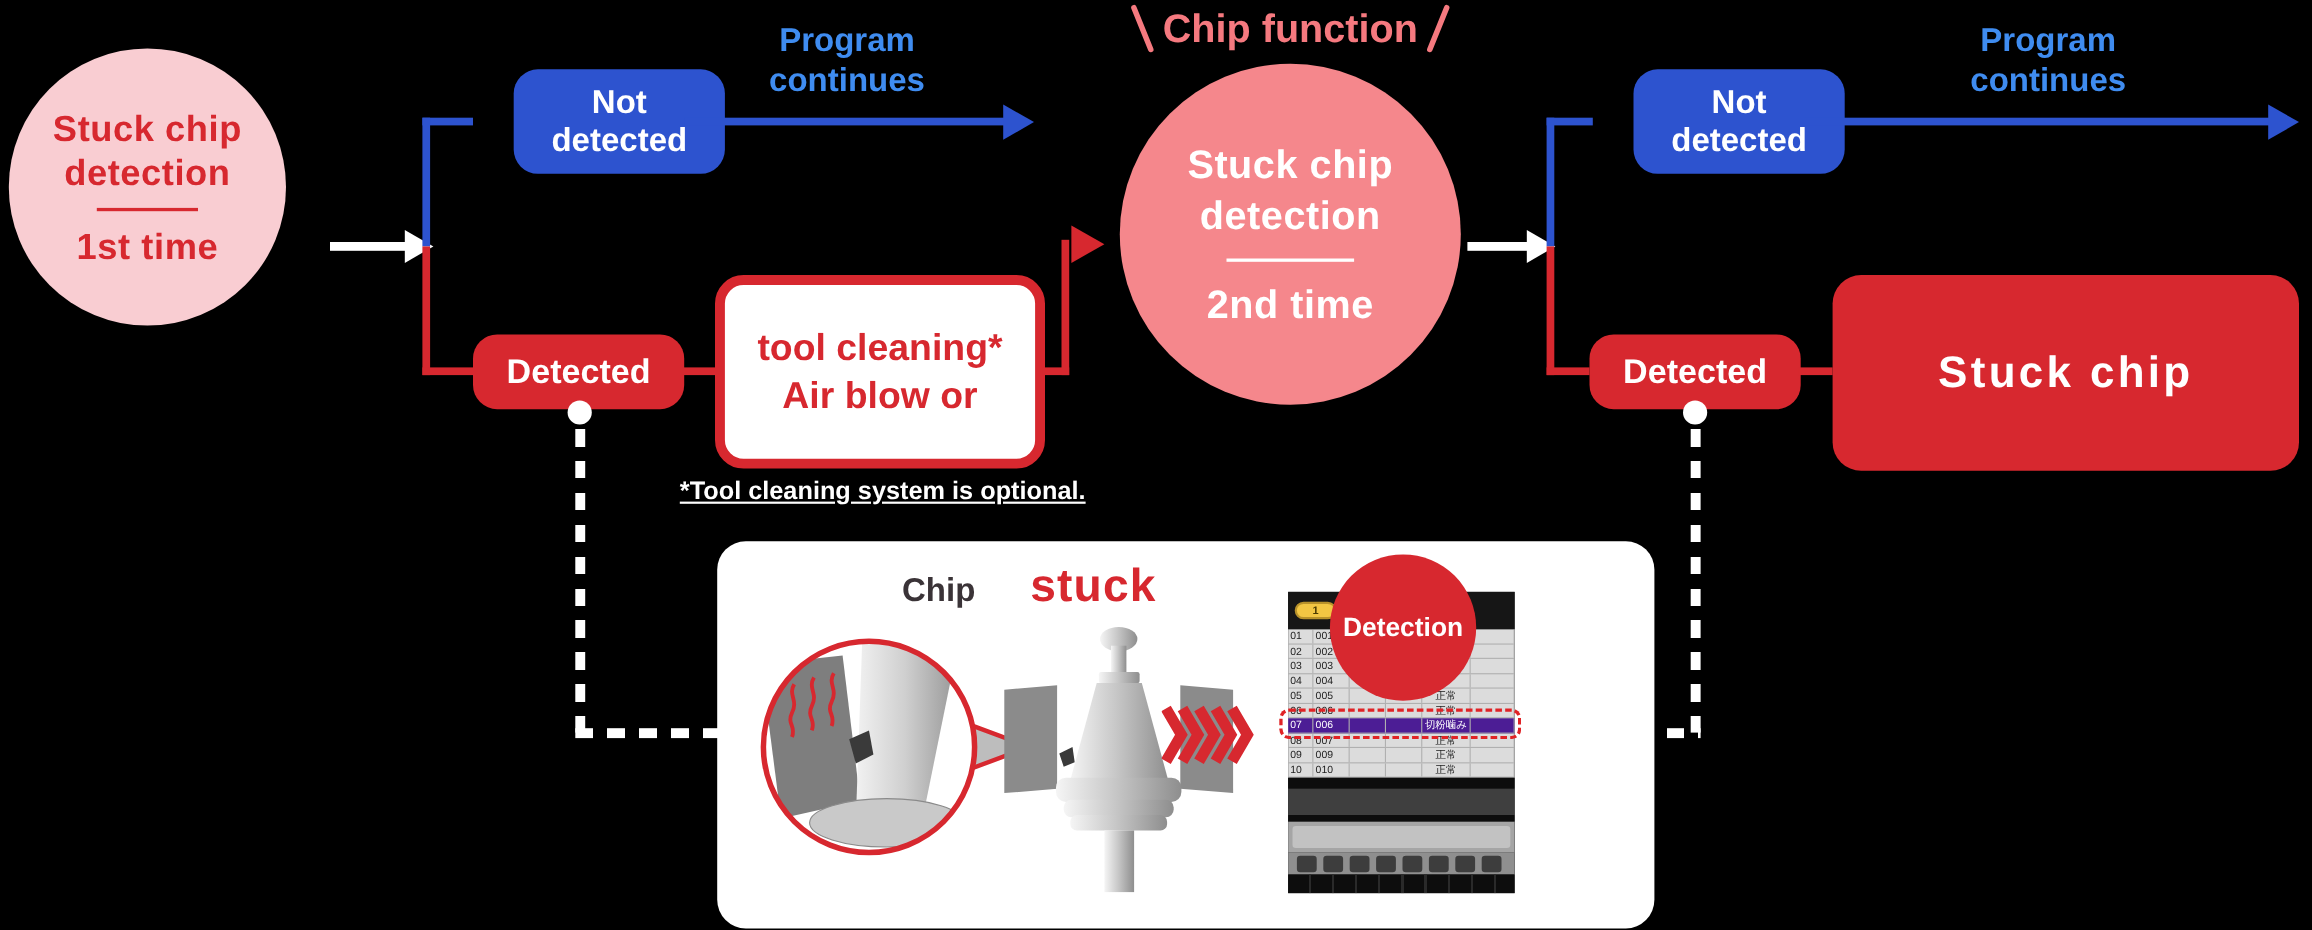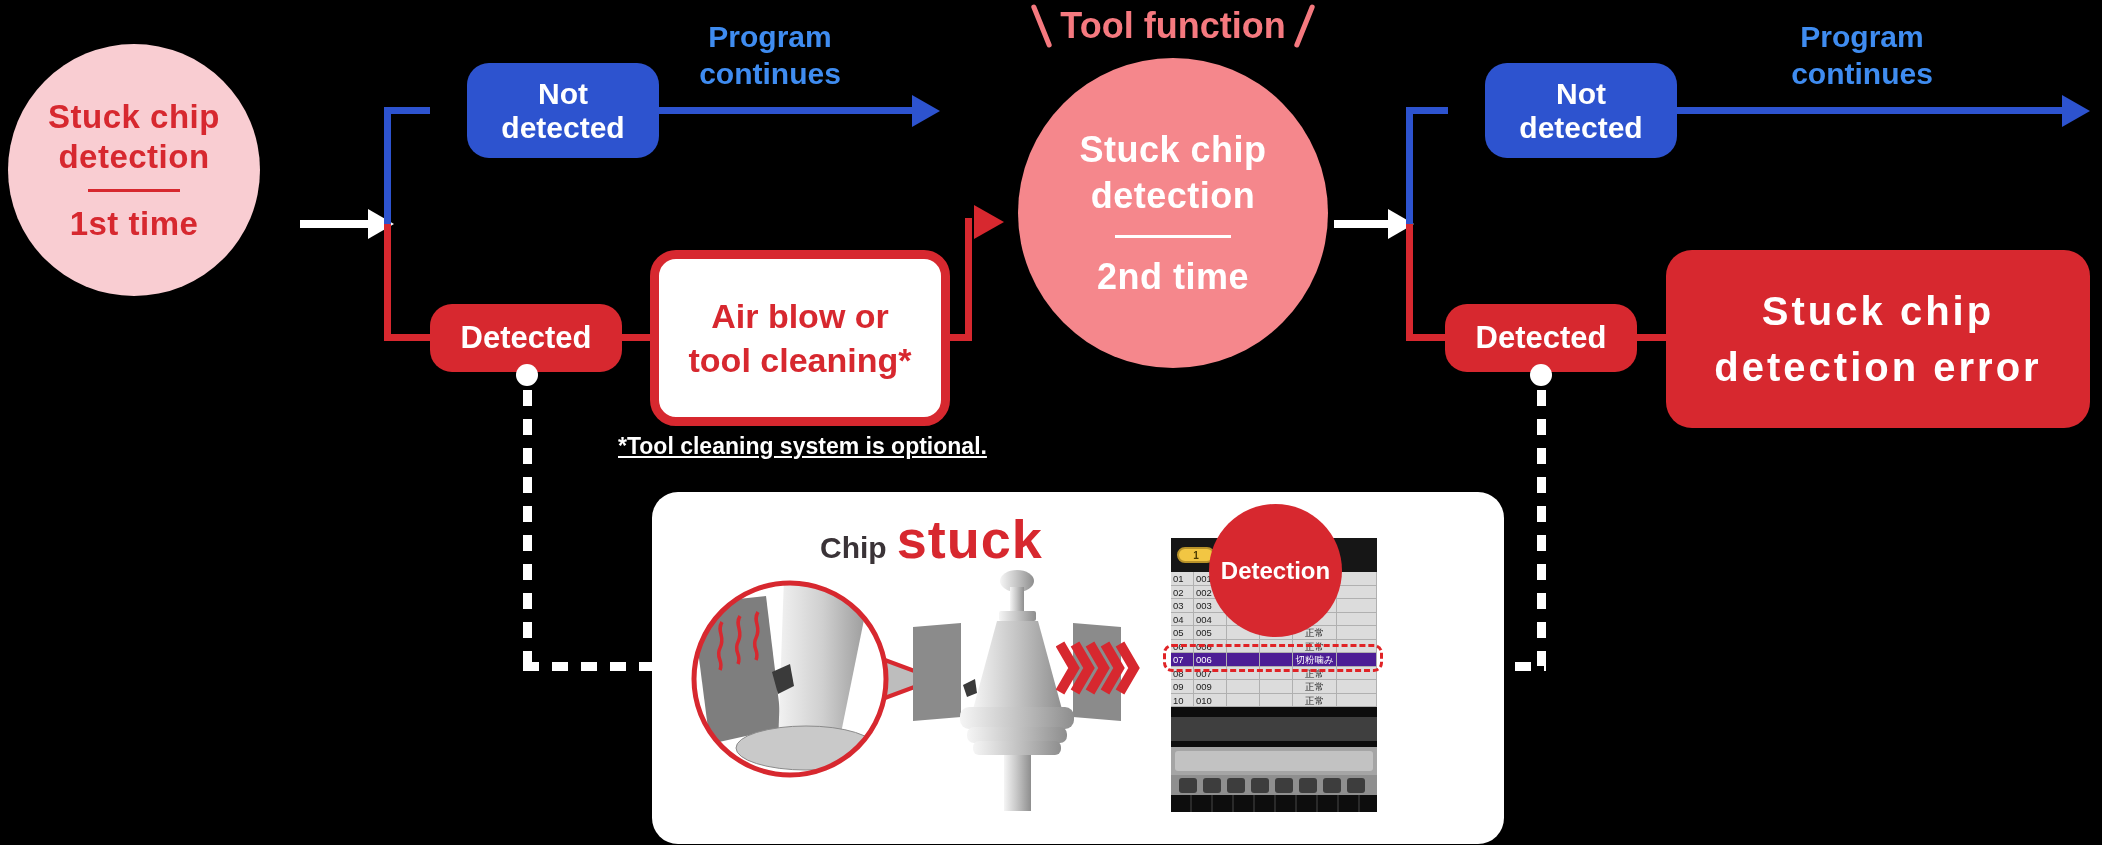--- a/index.html
+++ b/index.html
@@ -54,21 +54,21 @@
   .footnote{position:absolute;left:618px;top:433px;color:#fff;font-weight:700;font-size:23px;text-decoration:underline;}
 
   .dot{position:absolute;width:22px;height:22px;border-radius:50%;background:#fff;}
   .dash-v{position:absolute;width:9px;background-image:repeating-linear-gradient(to bottom,#fff 0,#fff 16px,transparent 16px,transparent 29px);}
   .dash-h{position:absolute;height:9px;background-image:repeating-linear-gradient(to right,#fff 0,#fff 16px,transparent 16px,transparent 29px);}
 
   
   .panel{position:absolute;left:652px;top:492px;width:852px;height:352px;background:#fff;border-radius:26px;}
   .chipstuck{position:absolute;left:168px;top:16px;display:flex;align-items:baseline;gap:10px;}
   .chip-word{color:#3a3337;font-weight:700;font-size:30px;}
-  .stuck-word{color:#d7282f;font-weight:700;font-size:54px;letter-spacing:1px;}
+  .stuck-word{color:#d7282f;font-weight:700;font-size:42px;letter-spacing:1px;margin-left:40px;}
 
   
   .screen{position:absolute;left:519px;top:46px;width:206px;height:274px;background:#161616;overflow:hidden;}
   .scr-header{position:relative;height:34px;background:#161616;}
   .scr-tab{position:absolute;left:6px;top:9px;width:38px;height:16px;background:#f2c643;border:2px solid #b8922a;
            border-radius:8px;box-sizing:border-box;color:#4a3a00;font-size:10px;font-weight:700;
            display:flex;align-items:center;justify-content:center;}
   .scr-table{height:135px;background:#dcdcdc;}
   .scr-row{display:grid;grid-template-columns:23px 33px 33px 33px 44px 1fr;height:13.5px;
            font-size:9.5px;line-height:13px;color:#1b1b1b;border-bottom:1px solid #b0b0b0;box-sizing:border-box;}
@@ -120,32 +120,32 @@
     <div>Program</div>
     <div>continues</div>
   </div>
 
   <div class="badge badge-red det1">
     <div>Detected</div>
   </div>
   <div class="hline red" style="left:620px;top:334px;width:32px;height:7px;"></div>
 
   <div class="abs airblow">
+    <div>tool cleaning*</div>
     <div>Air blow or</div>
-    <div>tool cleaning*</div>
   </div>
   <div class="footnote">*Tool cleaning system is optional.</div>
 
   <div class="hline red" style="left:948px;top:334px;width:24px;height:7px;"></div>
   <div class="vline red" style="left:965px;top:218px;width:7px;height:123px;"></div>
   <div class="arrowhead ah-red" style="left:974px;top:205px;"></div>
 
   <div class="retry">
     <div class="slash slash-l"></div>
-    <div>Tool function</div>
+    <div>Chip function</div>
     <div class="slash slash-r"></div>
   </div>
 
   <div class="big-circle circle2">
     <div>Stuck chip</div>
     <div>detection</div>
     <div class="divider"></div>
     <div>2nd time</div>
   </div>
 
@@ -168,21 +168,20 @@
     <div>Program</div>
     <div>continues</div>
   </div>
 
   <div class="badge badge-red det2">
     <div>Detected</div>
   </div>
   <div class="hline red" style="left:1635px;top:334px;width:31px;height:7px;"></div>
   <div class="abs errorbox">
     <div>Stuck chip</div>
-    <div>detection error</div>
   </div>
 
   <div class="dot" style="left:516px;top:364px;"></div>
   <div class="dash-v" style="left:523px;top:390px;height:276px;"></div>
   <div class="dash-h" style="left:523px;top:662px;width:132px;"></div>
   <div class="dot" style="left:1530px;top:364px;"></div>
   <div class="dash-v" style="left:1537px;top:390px;height:276px;"></div>
   <div class="dash-h" style="left:1428px;top:662px;width:118px;"></div>
 
   <div class="panel">

